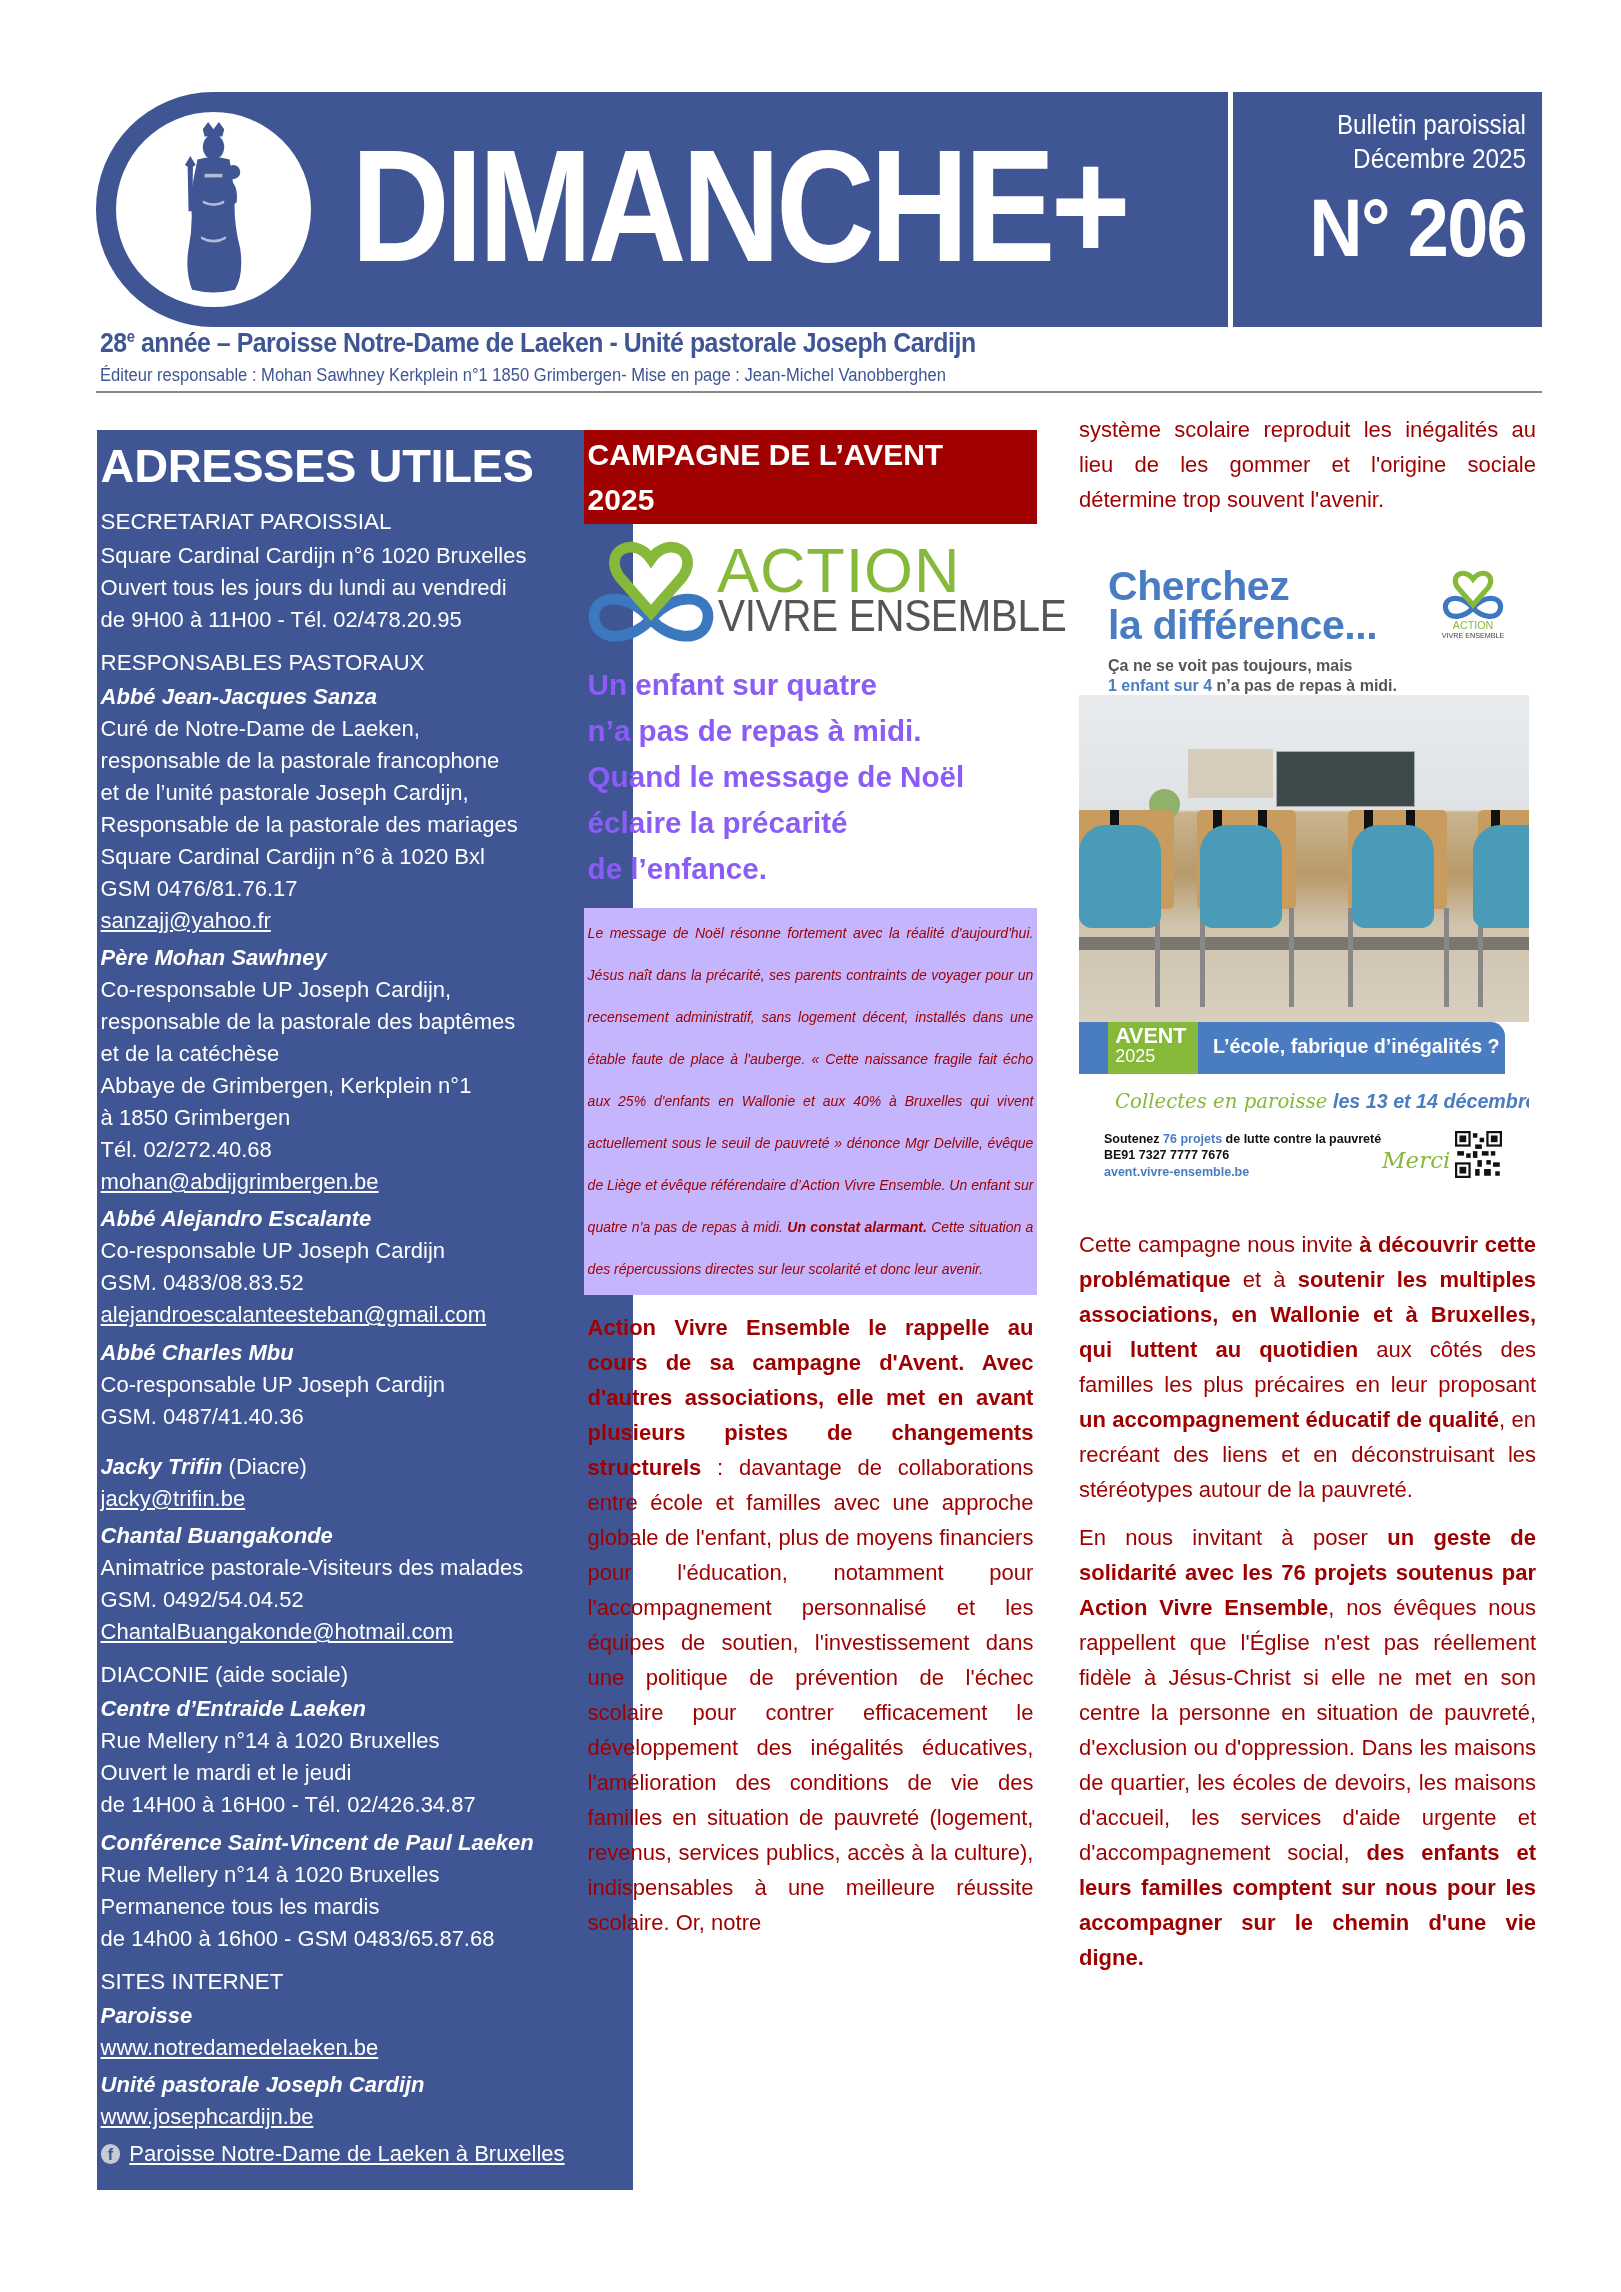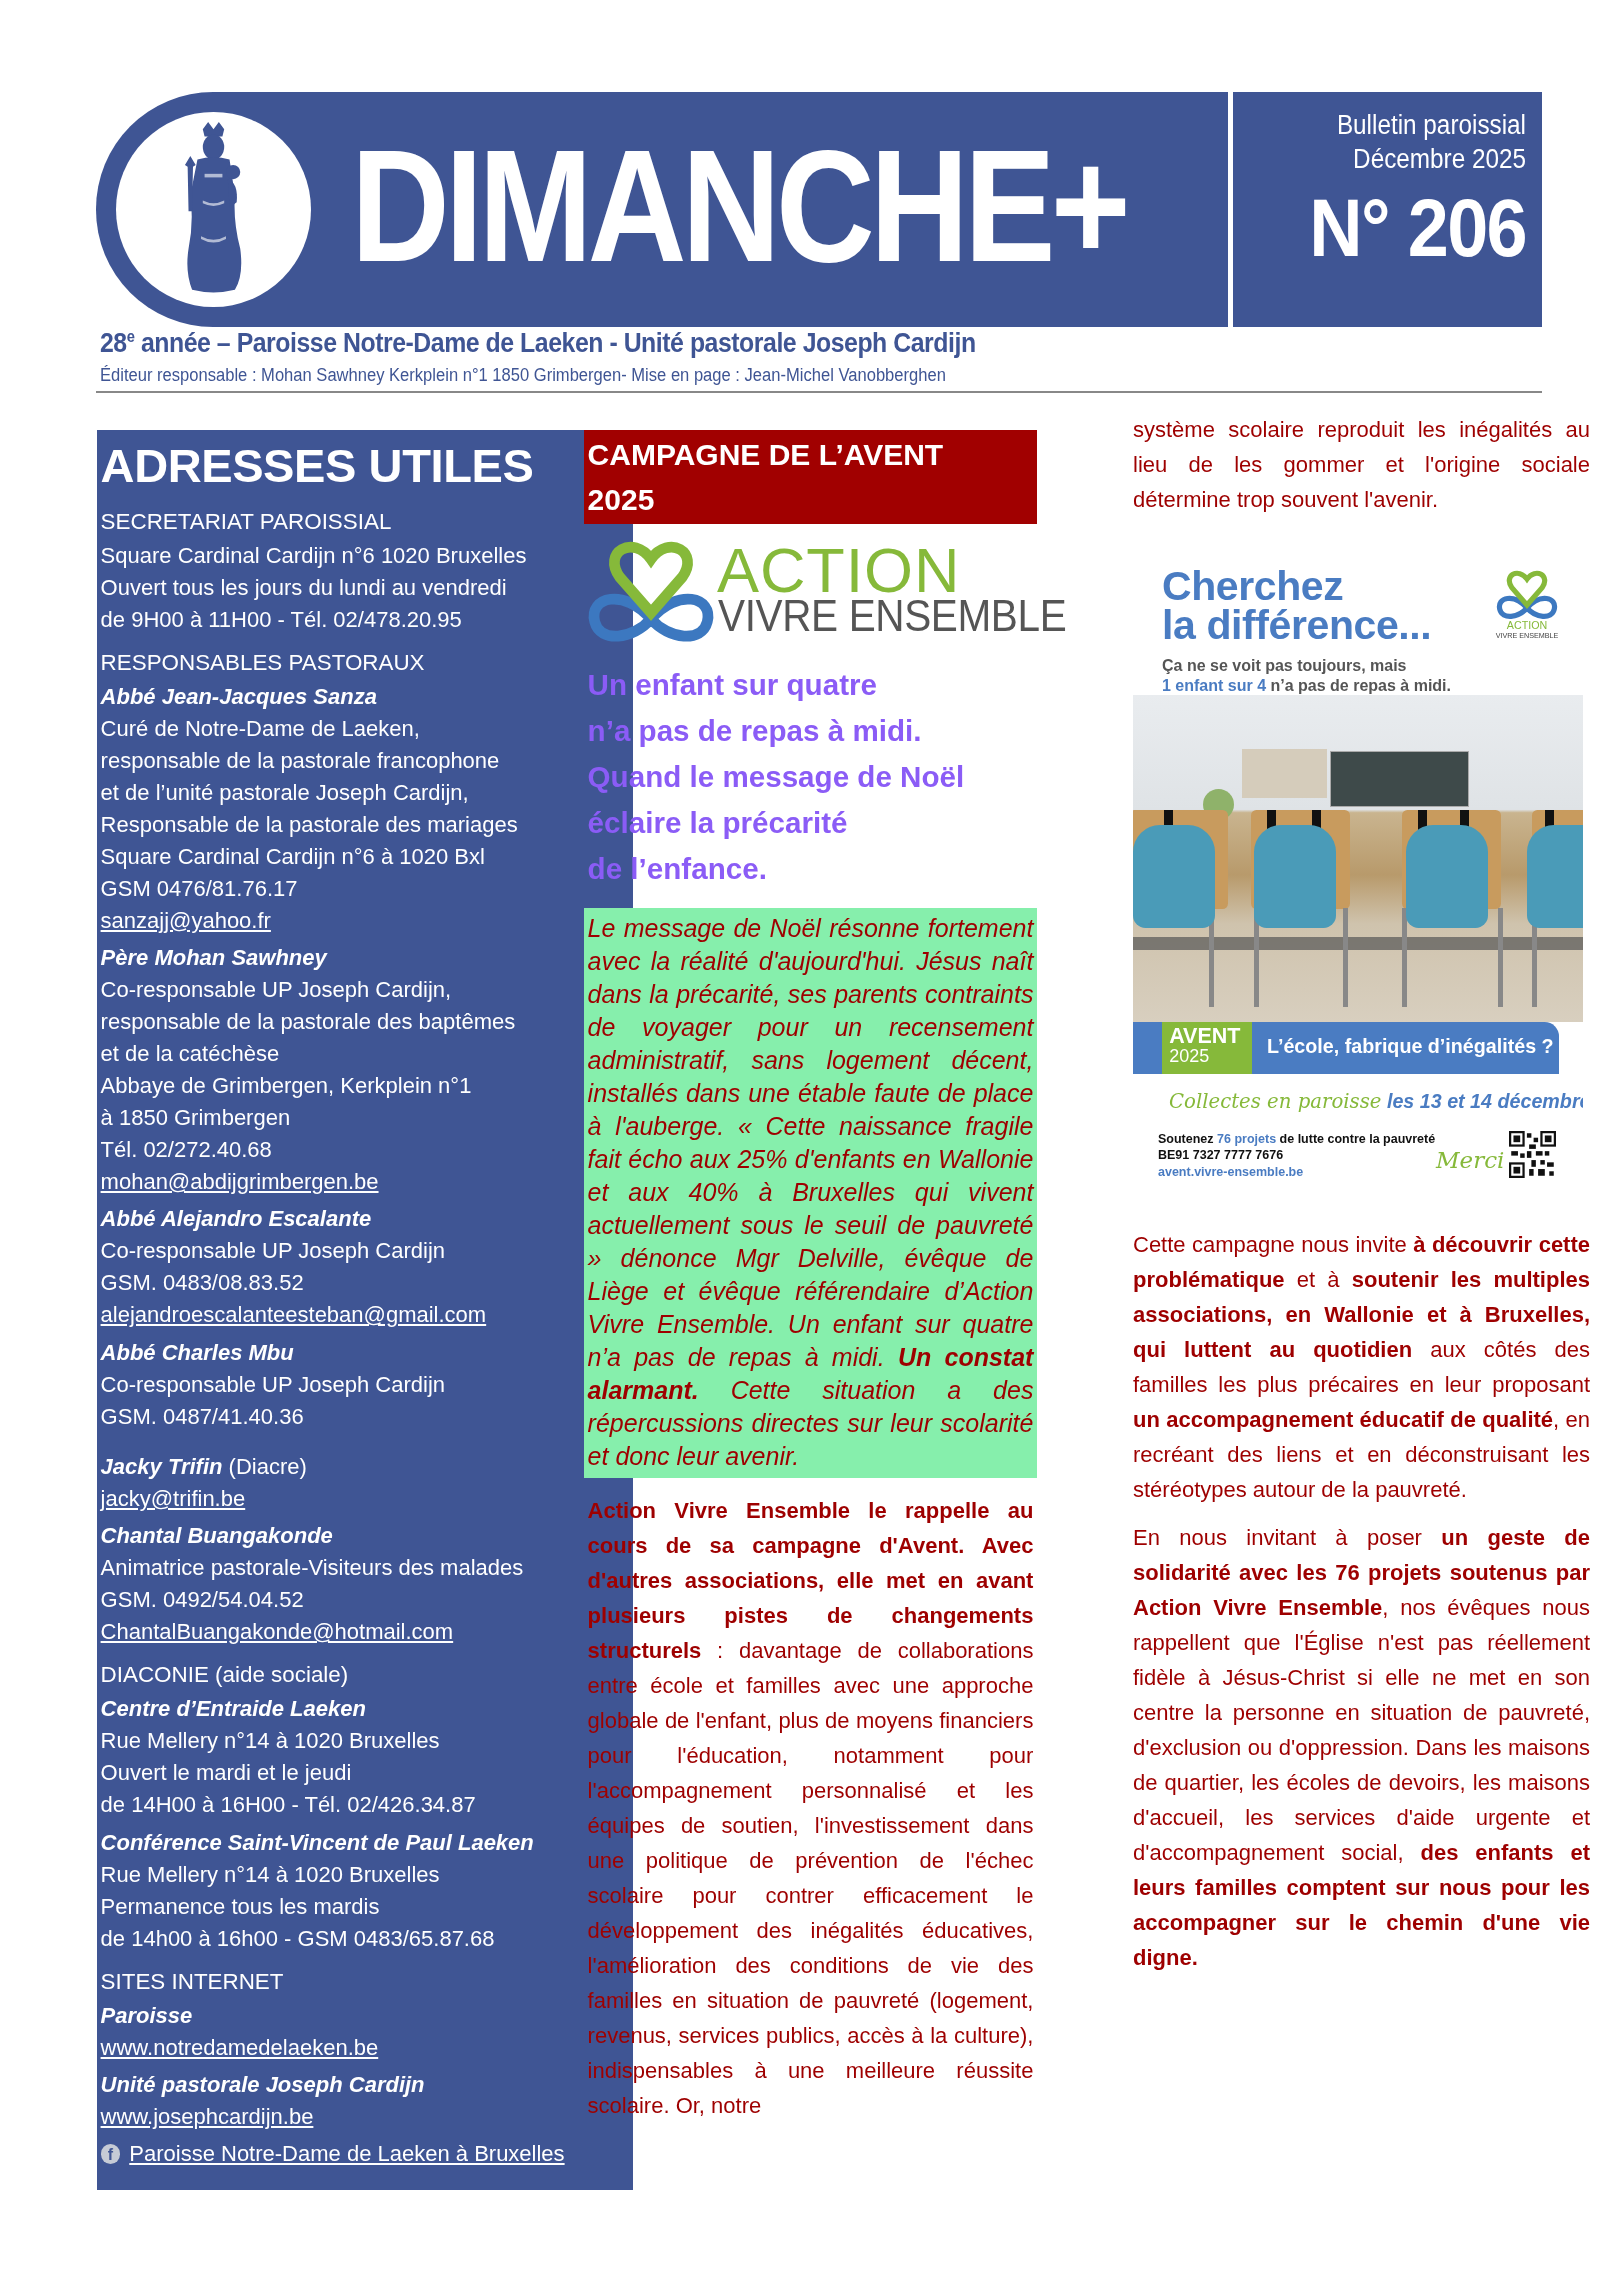--- a/index.html
+++ b/index.html
@@ -57,31 +57,31 @@
       background: #a10000; color: #ffffff; font-weight: 700;
       font-size: 30px; line-height: 45px; padding: 1.8px 3.6px 1.8px 3.6px;
     }
     .ave-logo { height: 112px; margin-top: 10.7px; position: relative; }
     .ave-logo svg { position: absolute; left: 0; top: 0; }
     .ave-action { position: absolute; left: 133px; top: 3.6px; color: #86b93a; font-size: 63px; line-height: 64px; letter-spacing: 0.9px; }
     .ave-vivre { position: absolute; left: 134px; top: 57px; color: #555555; font-size: 45px; line-height: 50px; letter-spacing: -0.4px; transform: scaleX(0.9); transform-origin: left; white-space: nowrap; }
 
     .mid-headline { color: #8b5cf6; font-weight: 700; font-size: 29.6px; line-height: 46px; margin-top: 16px; padding-left: 3.6px; }
     .quote-box {
-      background: #86efac; color: #9e0000; font-style: italic;
-      font-size: 25px; line-height: 33px; padding: 3.6px 3.6px 5.4px 3.6px; text-align: justify;
+      background: #c4b5fd; color: #9e0000; font-style: italic;
+      font-size: 14px; line-height: 42px; padding: 3.6px 3.6px 5.4px 3.6px; text-align: justify;
       margin-top: 16px;
     }
     .quote-box b { font-weight: 700; }
     .body-red { color: #9e0000; font-size: 22px; line-height: 35px; text-align: justify; padding: 0 3.6px; }
     .body-red b { font-weight: 700; }
     .mid-body { margin-top: 14.3px; }
 
     
-    .right { position: absolute; left: 1133px; top: 412px; width: 457px; }
+    .right { position: absolute; left: 1079px; top: 412px; width: 457px; }
     .right .body-red { padding: 0; }
     .poster { position: relative; width: 450px; height: 636px; margin-top: 32px; background: #ffffff; overflow: hidden; }
     .poster-headline { position: absolute; left: 29px; top: 18px; color: #4a7cc2; font-weight: 700; font-size: 41px; line-height: 39px; letter-spacing: -0.4px; }
     .poster-mini-logo { position: absolute; left: 358px; top: 18px; width: 72px; height: 85px; }
     .poster-mini-logo .t1 { position: absolute; left: 0; top: 52px; width: 72px; text-align: center; font-size: 10.7px; color: #86b93a; }
     .poster-mini-logo .t2 { position: absolute; left: 0; top: 64px; width: 72px; text-align: center; font-size: 7.2px; color: #444; white-space: nowrap; }
     .poster-sub { position: absolute; left: 29px; top: 107px; font-size: 16px; line-height: 19.7px; font-weight: 700; color: #555555; white-space: nowrap; }
     .poster-sub .blue { color: #4a7cc2; }
     .photo { position: absolute; left: 0; top: 146px; width: 450px; height: 327px; overflow: hidden;
       background: linear-gradient(180deg, #e9ecef 0%, #dfe3e6 35%, #c9b48f 36%, #b89a6b 55%, #cfc3ad 70%, #d8cfbf 100%); }

